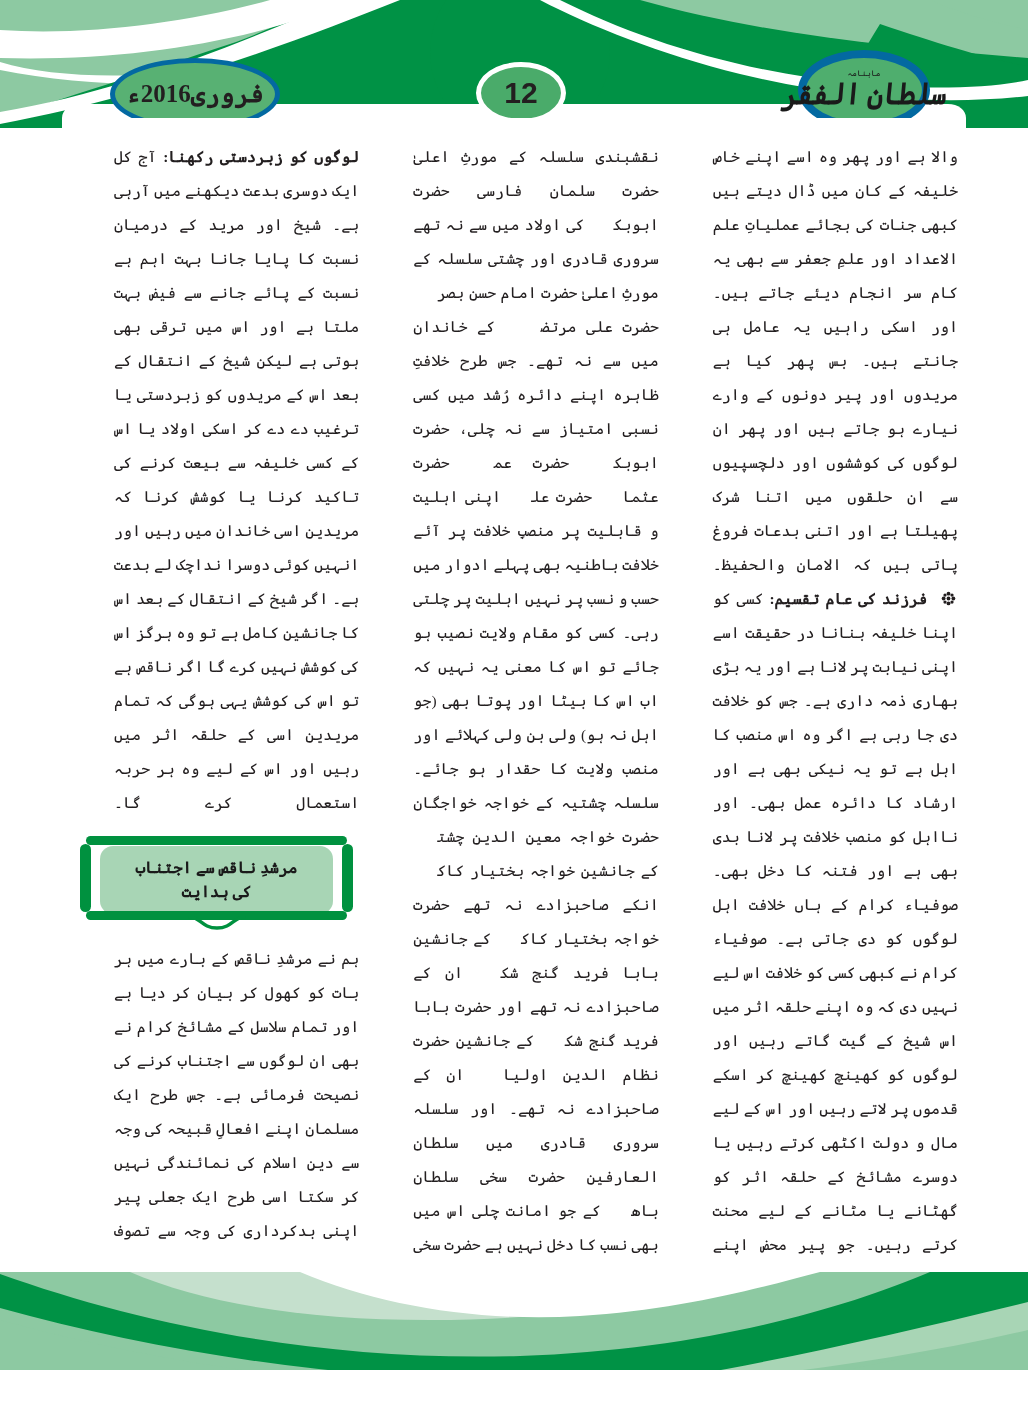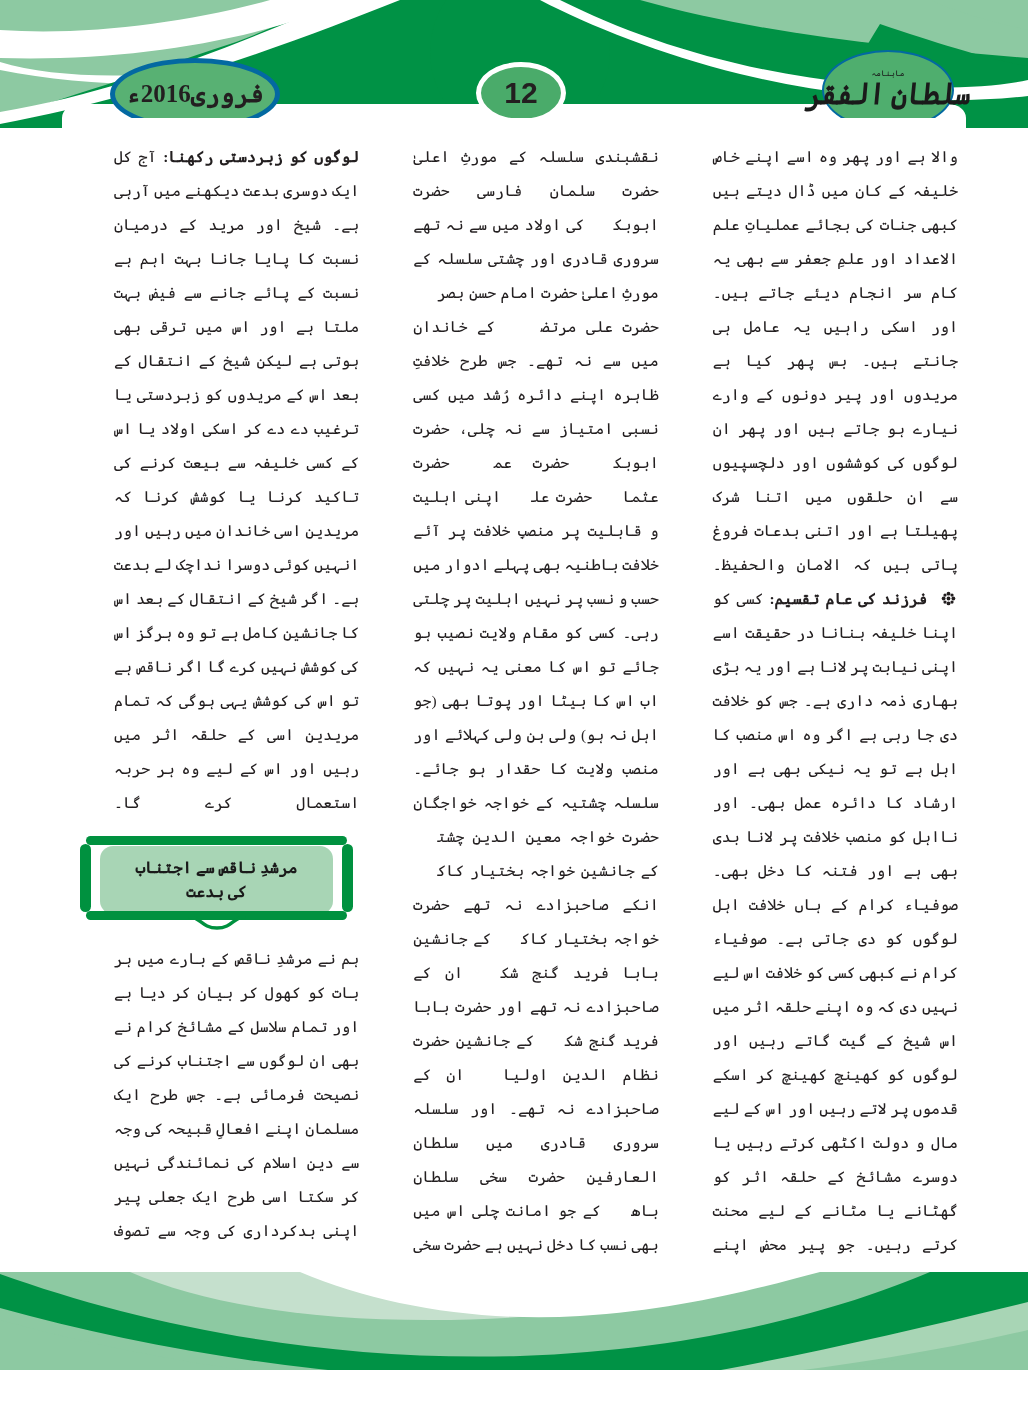--- a/index.html
+++ b/index.html
@@ -61,24 +61,24 @@
     background: #4aab6a;
     border: 5px solid #ffffff;
   }
   .badge-page .badge-text {
     font-family: "Liberation Sans", sans-serif;
     font-size: 30px;
     font-weight: bold;
     color: #231f20;
   }
   .badge-logo {
-    left: 822px; top: 50px;
+    left: 798px; top: 50px;
     width: 132px; height: 80px;
     background: #4fae6e;
-    border: 2px solid #0369a1;
+    border: 8px solid #0369a1;
     flex-direction: column;
   }
   .badge-logo .logo-text {
     font-family: "Liberation Serif", "DejaVu Serif", serif;
     font-size: 27px;
     font-weight: bold;
     color: #1a1a1a;
     white-space: nowrap;
     transform: skewX(-6deg) scaleY(1.12);
     letter-spacing: -1px;
@@ -303,21 +303,21 @@
         <span class="heading-run">لوگوں کو زبردستی رکھنا:</span>
         <span>آج کل ایک دوسری بدعت دیکھنے میں آرہی ہے۔ شیخ اور مرید کے درمیان نسبت کا پایا جانا بہت اہم ہے نسبت کے پائے جانے سے فیض بہت ملتا ہے اور اس میں ترقی بھی ہوتی ہے لیکن شیخ کے انتقال کے بعد اس کے مریدوں کو زبردستی یا ترغیب دے دے کر اسکی اولاد یا اس کے کسی خلیفہ سے بیعت کرنے کی تاکید کرنا یا کوشش کرنا کہ مریدین اسی خاندان میں رہیں اور انہیں کوئی دوسرا نداچک لے بدعت ہے۔ اگر شیخ کے انتقال کے بعد اس کا جانشین کامل ہے تو وہ ہرگز اس کی کوشش نہیں کرے گا اگر ناقص ہے تو اس کی کوشش یہی ہوگی کہ تمام مریدین اسی کے حلقہ اثر میں رہیں اور اس کے لیے وہ ہر حربہ استعمال کرے گا۔</span>
       </p>
 
       <div class="callout">
         <div class="callout-bar-top"></div>
         <div class="callout-cap left"></div>
         <div class="callout-cap right"></div>
         <div class="callout-body">
           <div class="callout-line">مرشدِ ناقص سے اجتناب</div>
-          <div class="callout-line">کی بدعت</div>
+          <div class="callout-line">کی ہدایت</div>
         </div>
         <div class="callout-bar-bottom"></div>
         <div class="callout-knot">
           <svg viewBox="0 0 58 14" width="58" height="14" aria-hidden="true">
             <path d="M2,1 C12,1 14,12 29,12 C44,12 46,1 56,1" stroke="#00913f" stroke-width="3.4" fill="none" stroke-linecap="round"></path>
           </svg>
         </div>
       </div>
 
       <p class="utext para">

